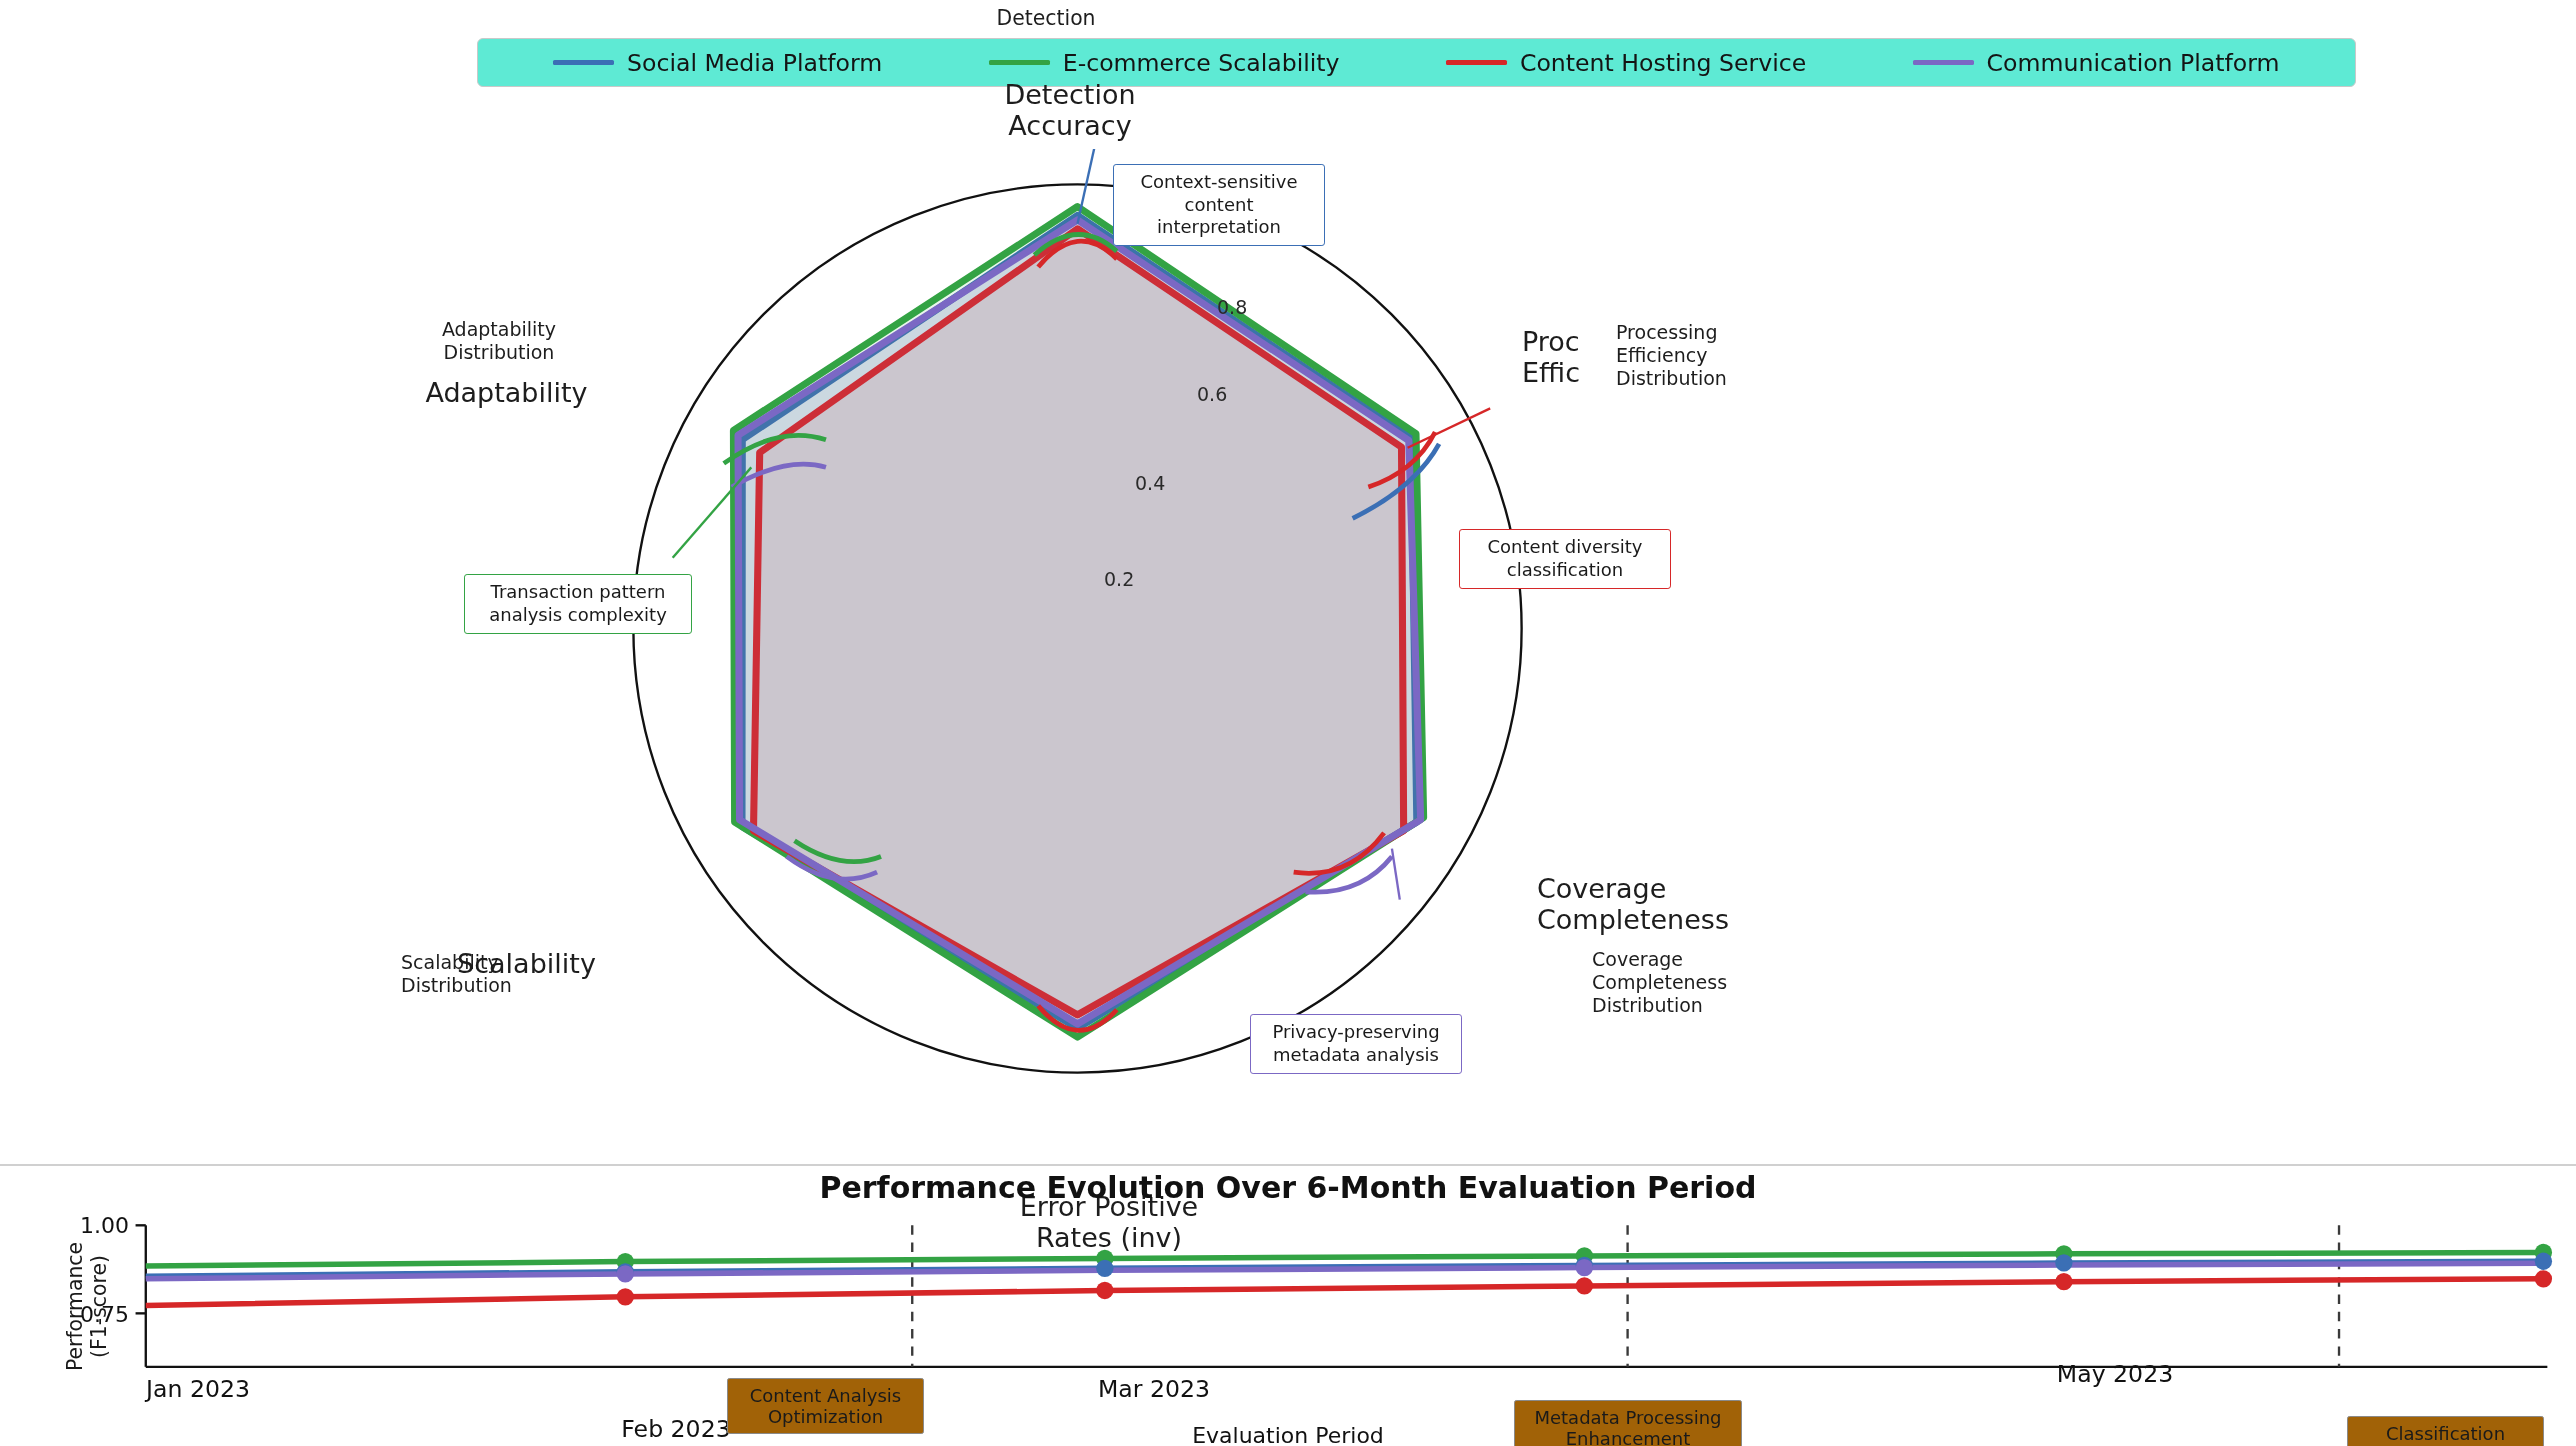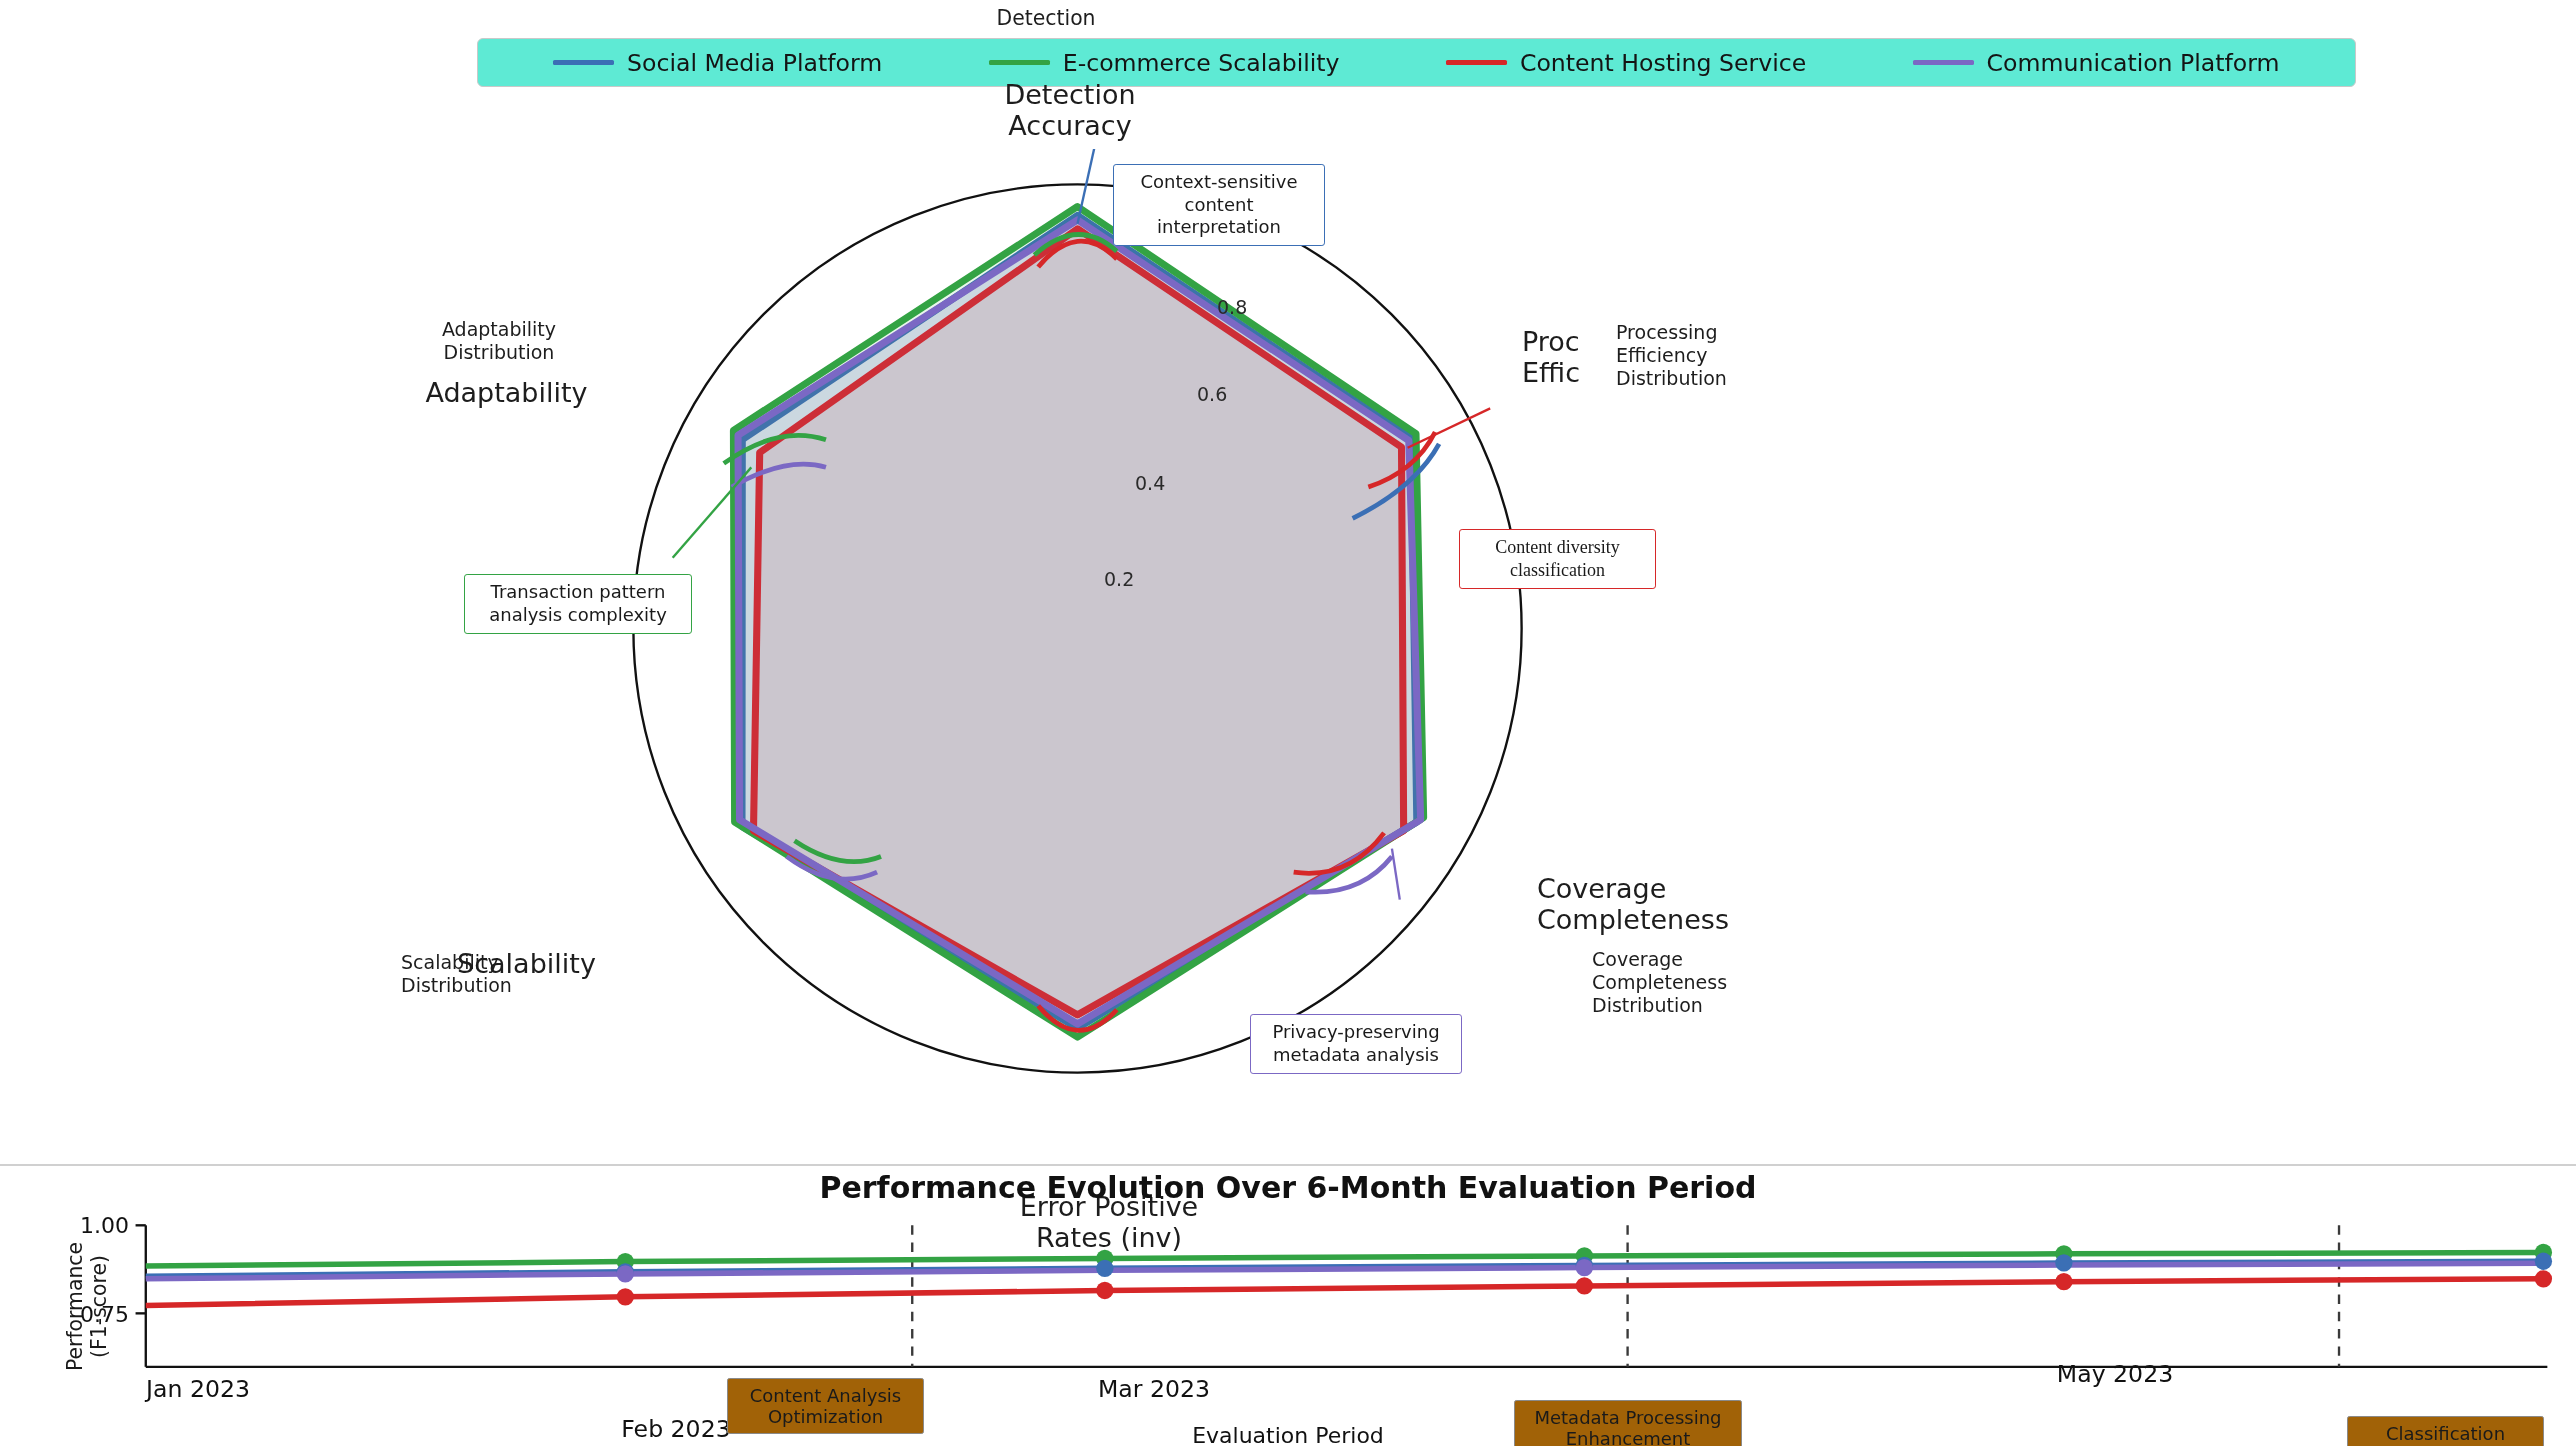--- a/index.html
+++ b/index.html
@@ -258,21 +258,21 @@
     <div class="ax-label" style="left:397px; top:948px; width:259px;">Scalability</div>
     <div class="ax-sub" style="left:401px; top:951px; width:220px; text-align:left;">Scalability
 Distribution</div>
 
     <div class="ax-label" style="left:377px; top:377px; width:259px;">Adaptability</div>
     <div class="ax-sub" style="left:389px; top:318px; width:220px;">Adaptability
 Distribution</div>
 
     <div class="callout" style="left:1113px; top:164px; width:212px; border:1.6px solid #3b6fb5;">Context-sensitive
 content interpretation</div>
-    <div class="callout" style="left:1459px; top:529px; width:197px; border:1.6px solid #d62728;font-family:Liberation Serif, serif;">Content diversity
+    <div class="callout" style="left:1459px; top:529px; width:212px; border:1.6px solid #d62728;">Content diversity
 classification</div>
     <div class="callout" style="left:1250px; top:1014px; width:212px; border:1.6px solid #7b68c4;">Privacy-preserving
 metadata analysis</div>
     <div class="callout" style="left:464px; top:574px; width:228px; border:1.6px solid #33a344;">Transaction pattern
 analysis complexity</div>
   </div>
 
   <div class="line-wrap">
     <div class="hr-top"></div>
 

